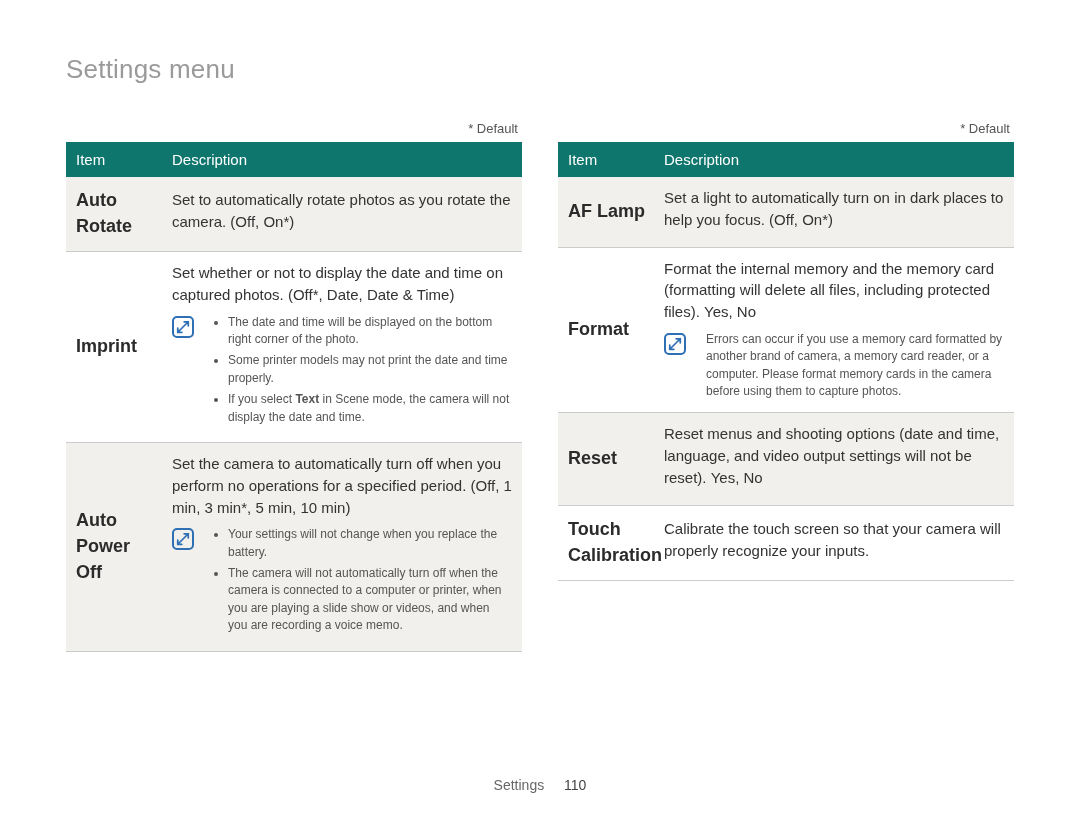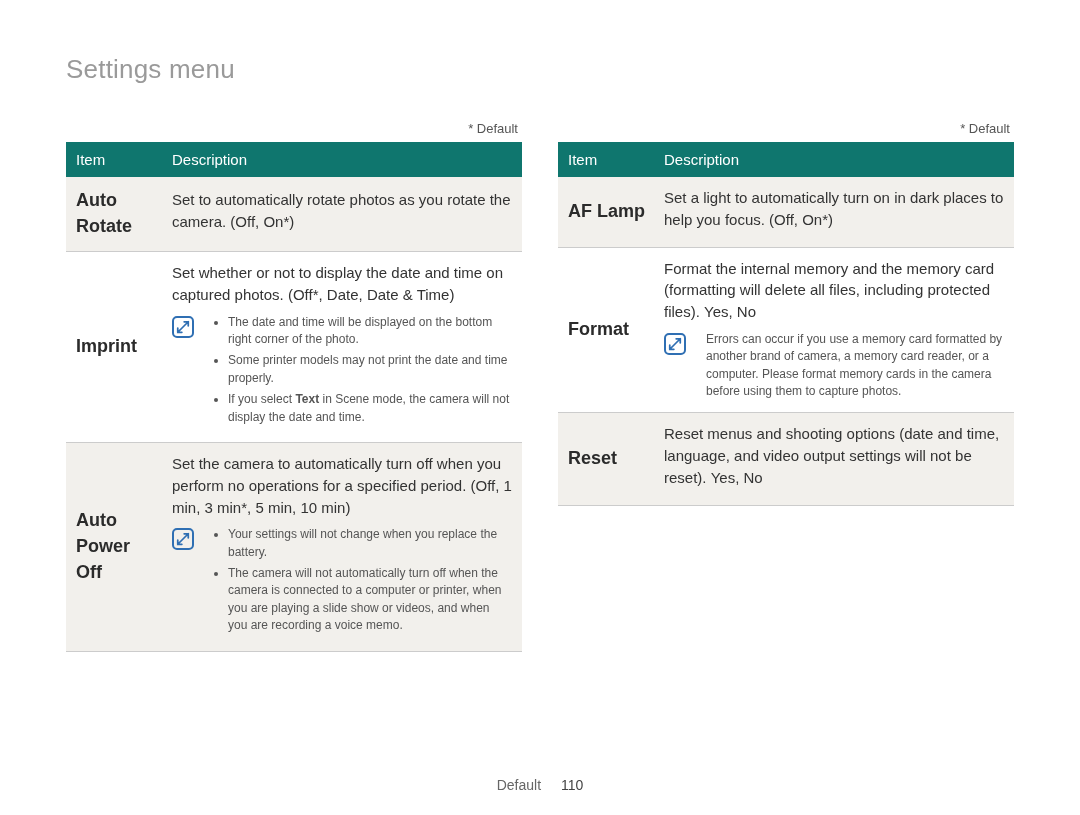--- a/index.html
+++ b/index.html
@@ -222,23 +222,31 @@
 
           <tr class="shade">
             <td class="item">Reset</td>
             <td>
               <p class="desc-p">
                 <span>Reset menus and shooting options (date and time, language, and video output settings will not be reset). </span><span class="opt">Yes</span><span class="opt-sep">, </span><span class="opt">No</span>
               </p>
             </td>
           </tr>
 
+          <tr>
+            <td class="item">Touch Calibration</td>
+            <td>
+              <p class="desc-p">
+                <span>Calibrate the touch screen so that your camera will properly recognize your inputs.</span>
+              </p>
+            </td>
+          </tr>
         </tbody>
       </table>
     </div>
 
   </div>
 
   <div class="footer">
-    <span>Default</span>
+    <span>Settings</span>
     <span class="pn">110</span>
   </div>
 </div>
 
 </body></html>

